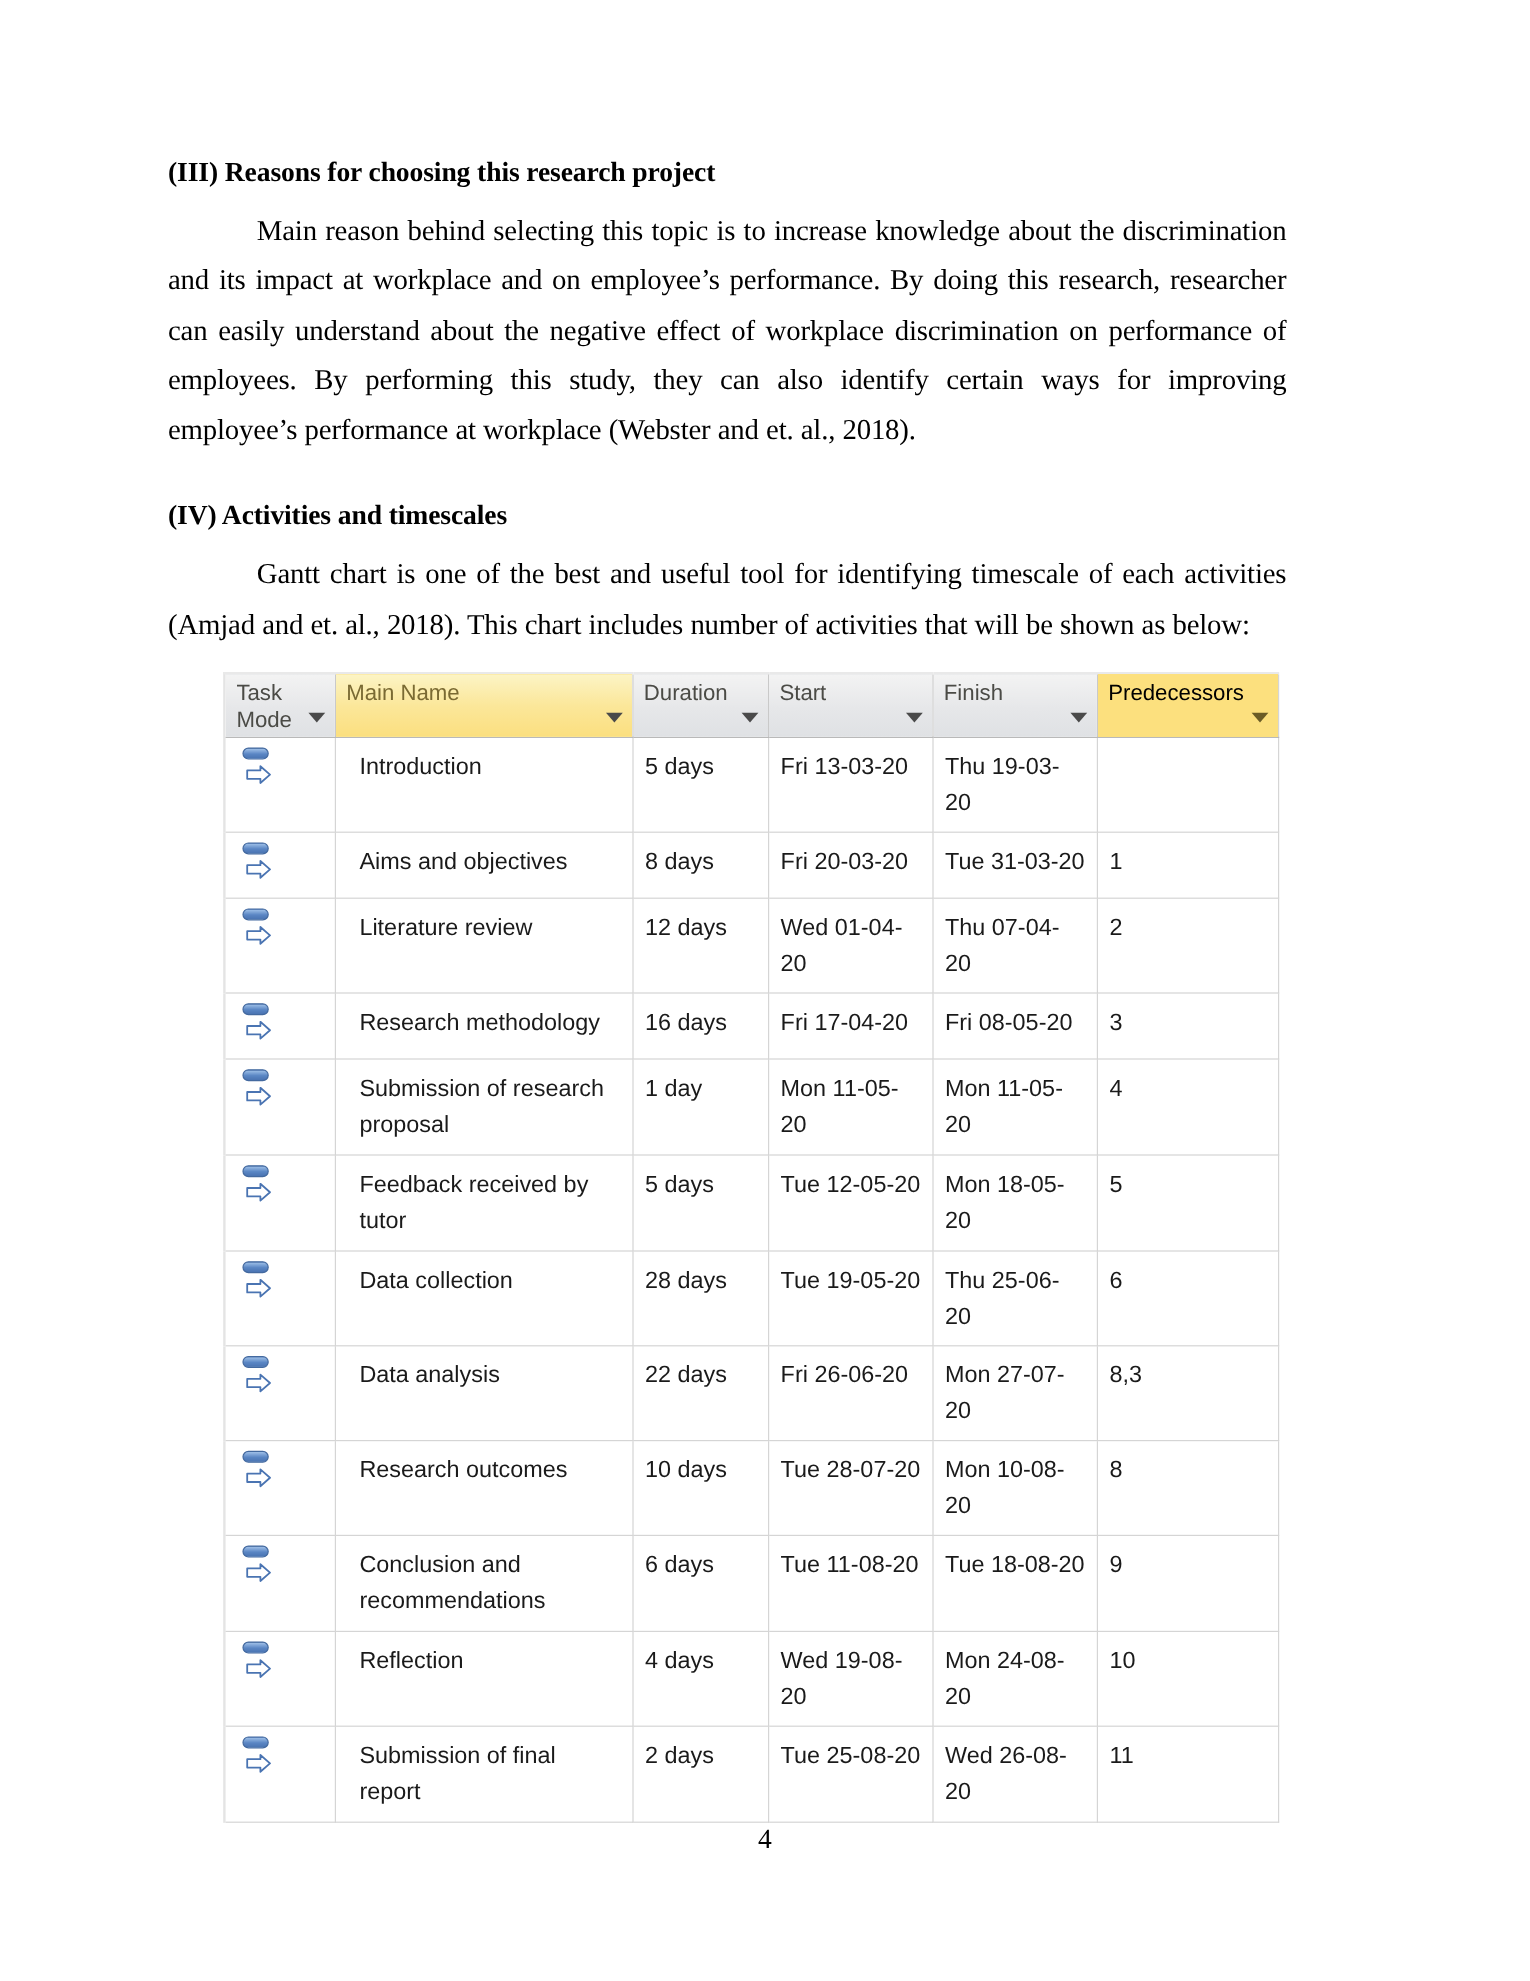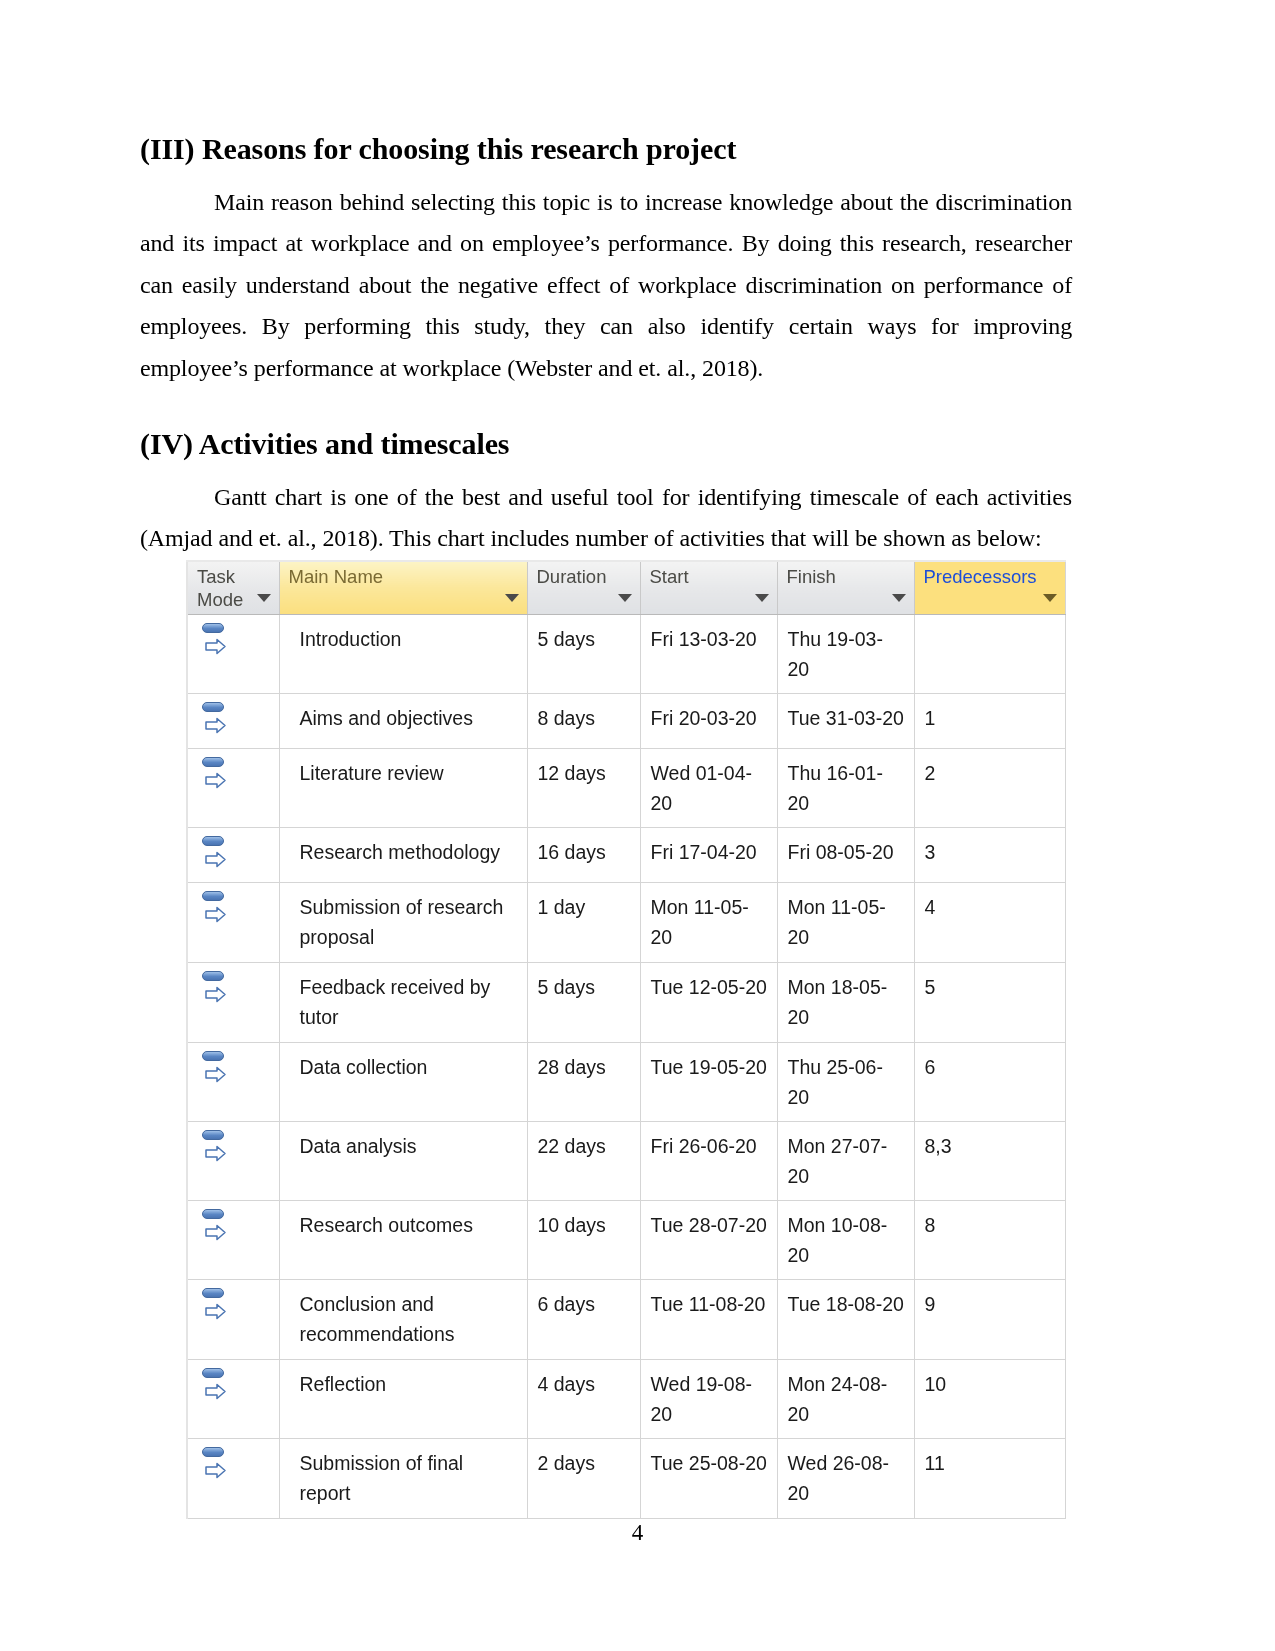--- a/index.html
+++ b/index.html
@@ -29,21 +29,21 @@
     position: absolute;
     left: 140px;
     top: 130px;
     width: 932px;
   }
 
   
   .heading {
     font-family: "Liberation Serif", serif;
     font-weight: bold;
-    font-size: 30px;
+    font-size: 23px;
     line-height: 1.25;
     margin: 0 0 14px 0;
     letter-spacing: -0.1px;
   }
   .heading.second {
     margin-top: 36px;
   }
 
   p.body-text {
     font-family: "Liberation Serif", serif;
@@ -101,21 +101,21 @@
     position: relative;
     background: linear-gradient(to bottom, #f3f3f3 0%, #e6e7e9 55%, #dfe1e4 100%);
     box-sizing: border-box;
   }
   table.gantt thead th.hl {
     background: linear-gradient(to bottom, #fcf4c5 0%, #fbe79a 50%, #fbdf7f 100%);
     color: #7a6a33;
   }
   table.gantt thead th.hl-solid {
     background: #fce07e;
-    color: #1d4ed8;
+    color: #000000;
     border-right: 1px solid #d6be67;
   }
   table.gantt thead th .hdr-label {
     display: block;
     padding-right: 22px;
   }
   .filter-arrow {
     position: absolute;
     right: 8px;
     bottom: 12px;
@@ -294,21 +294,21 @@
               <span class="task-mode-icon">
                 <span class="bar"></span>
                 <span class="arrow"><svg width="22" height="17" viewBox="0 0 22 17" xmlns="http://www.w3.org/2000/svg">
                     <path d="M1 5 H12 V1.5 L20 8.5 L12 15.5 V12 H1 Z" fill="#ffffff" stroke="#4a74b2" stroke-width="1.5" stroke-linejoin="round"></path>
                   </svg></span>
               </span>
             </td>
             <td class="name">Literature review</td>
             <td class="dur">12 days</td>
             <td class="start">Wed 01-04-20</td>
-            <td class="finish">Thu 16-01-20</td>
+            <td class="finish">Thu 07-04-20</td>
             <td class="pred">2</td>
           </tr>
           <tr class="r-4 one-line">
             <td class="mode-cell">
               <span class="task-mode-icon">
                 <span class="bar"></span>
                 <span class="arrow"><svg width="22" height="17" viewBox="0 0 22 17" xmlns="http://www.w3.org/2000/svg">
                     <path d="M1 5 H12 V1.5 L20 8.5 L12 15.5 V12 H1 Z" fill="#ffffff" stroke="#4a74b2" stroke-width="1.5" stroke-linejoin="round"></path>
                   </svg></span>
               </span>

